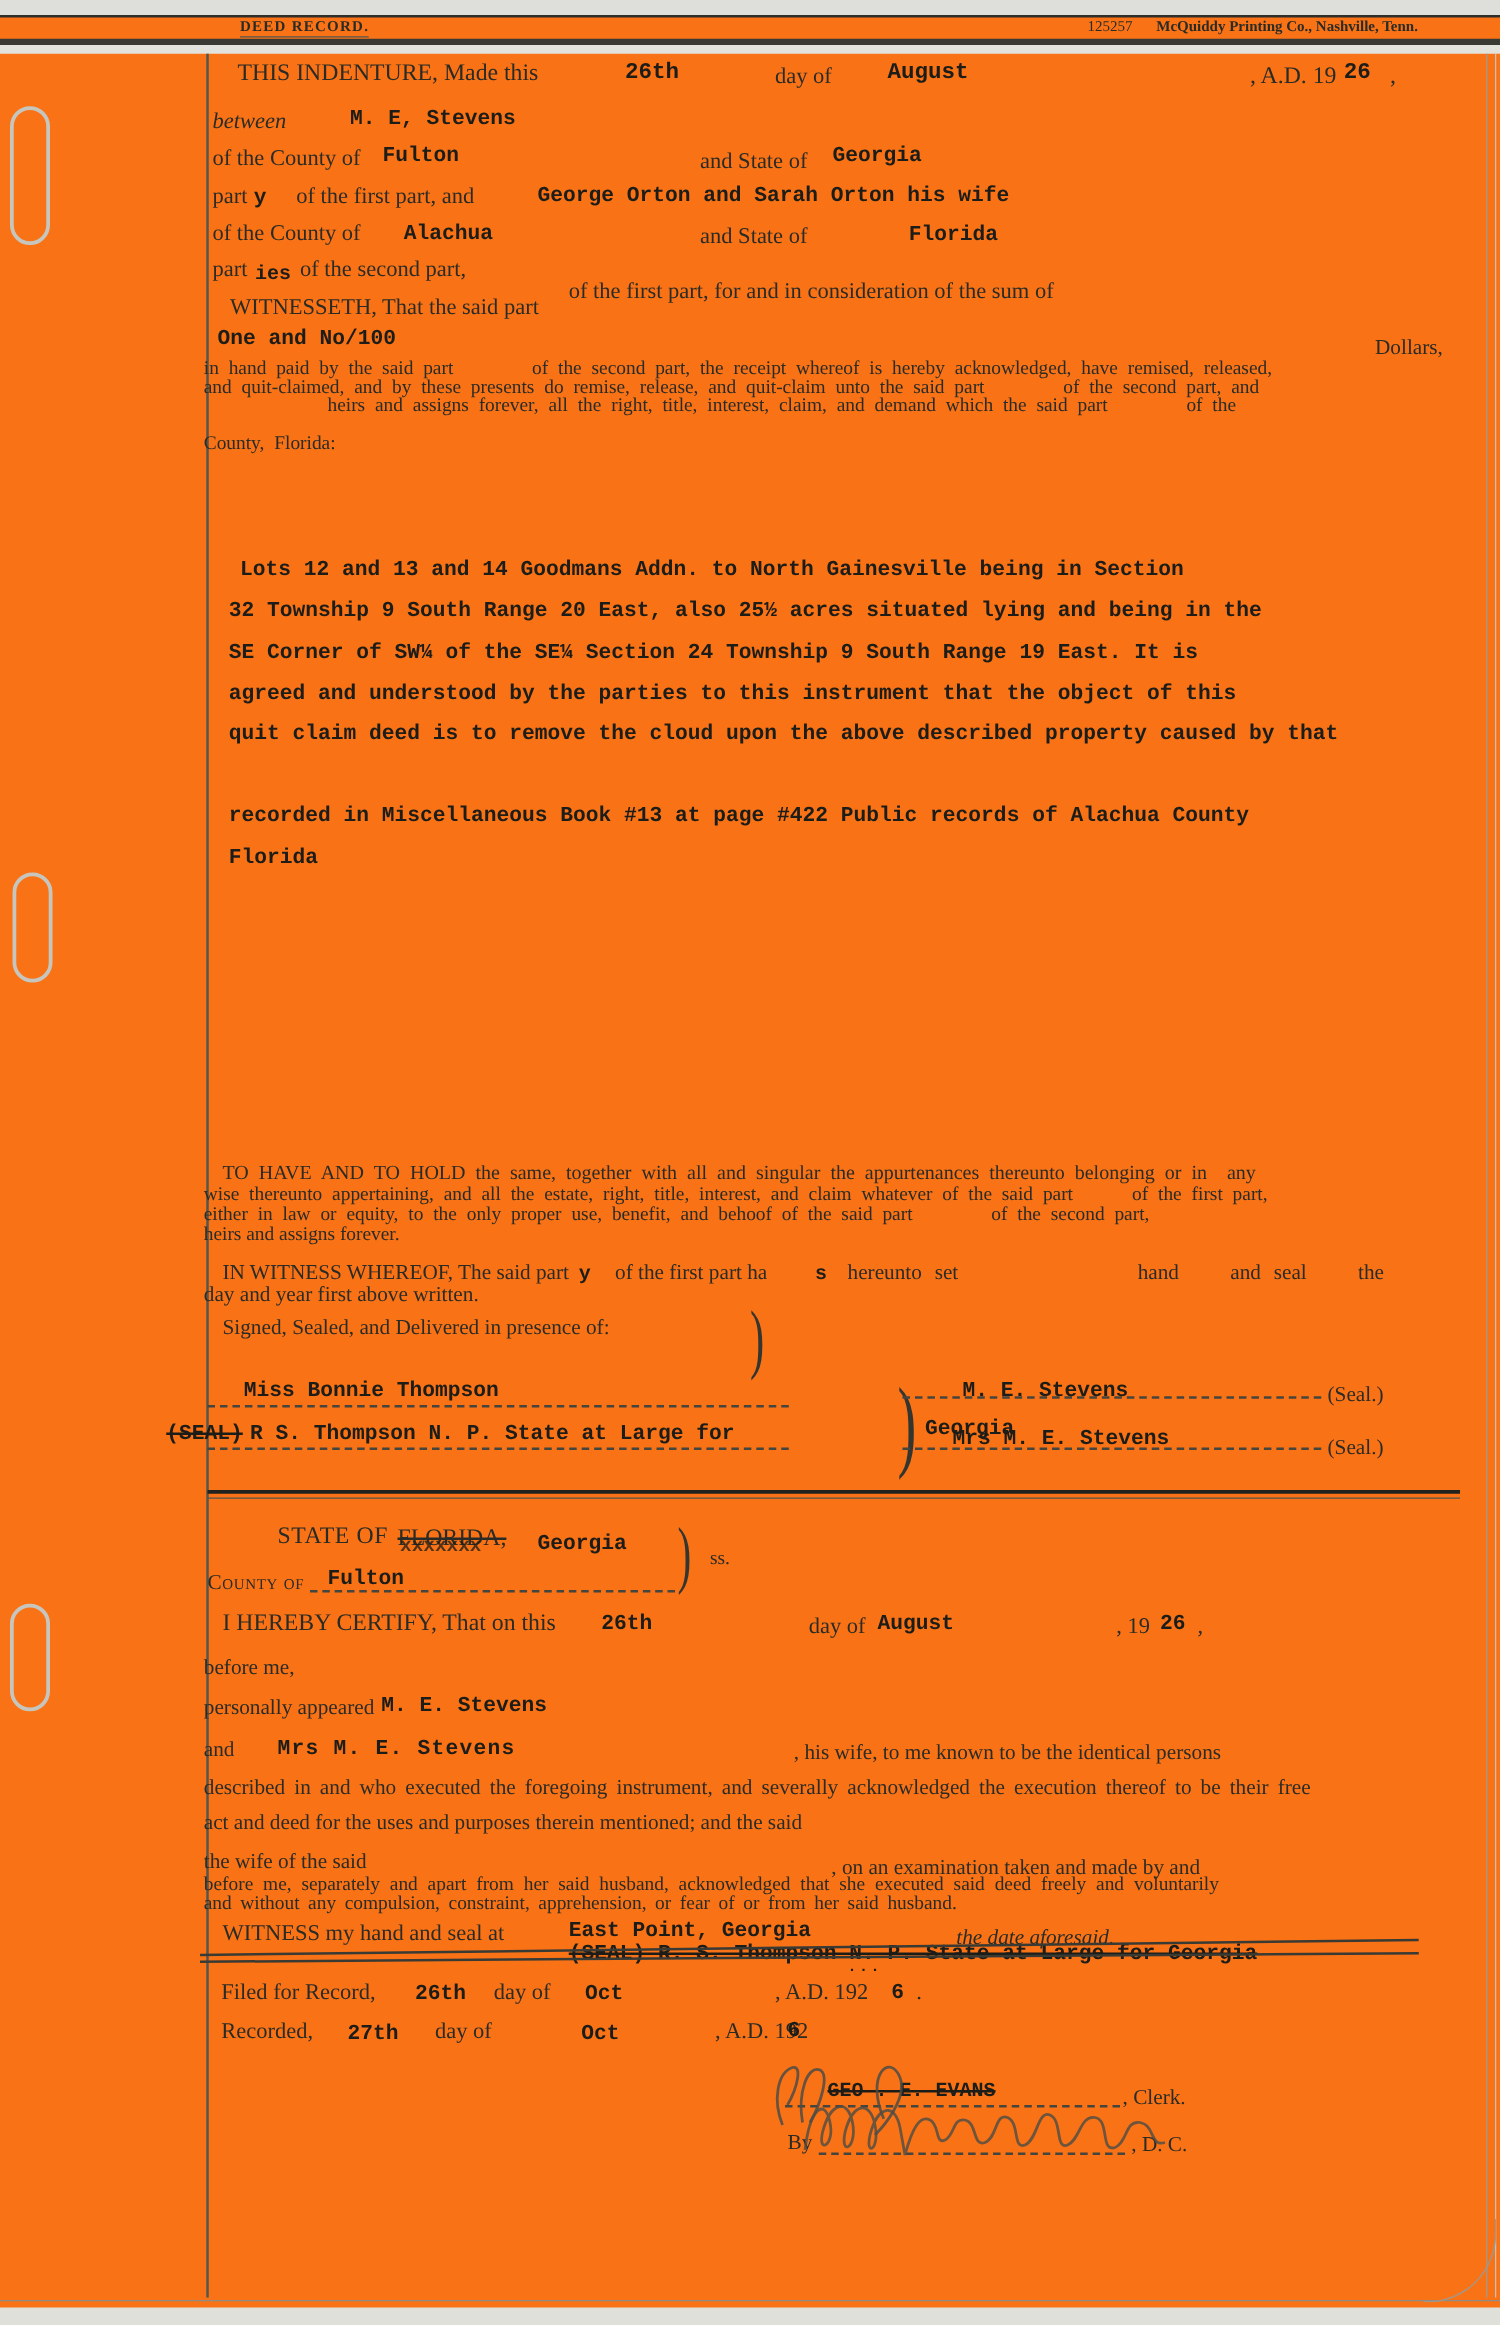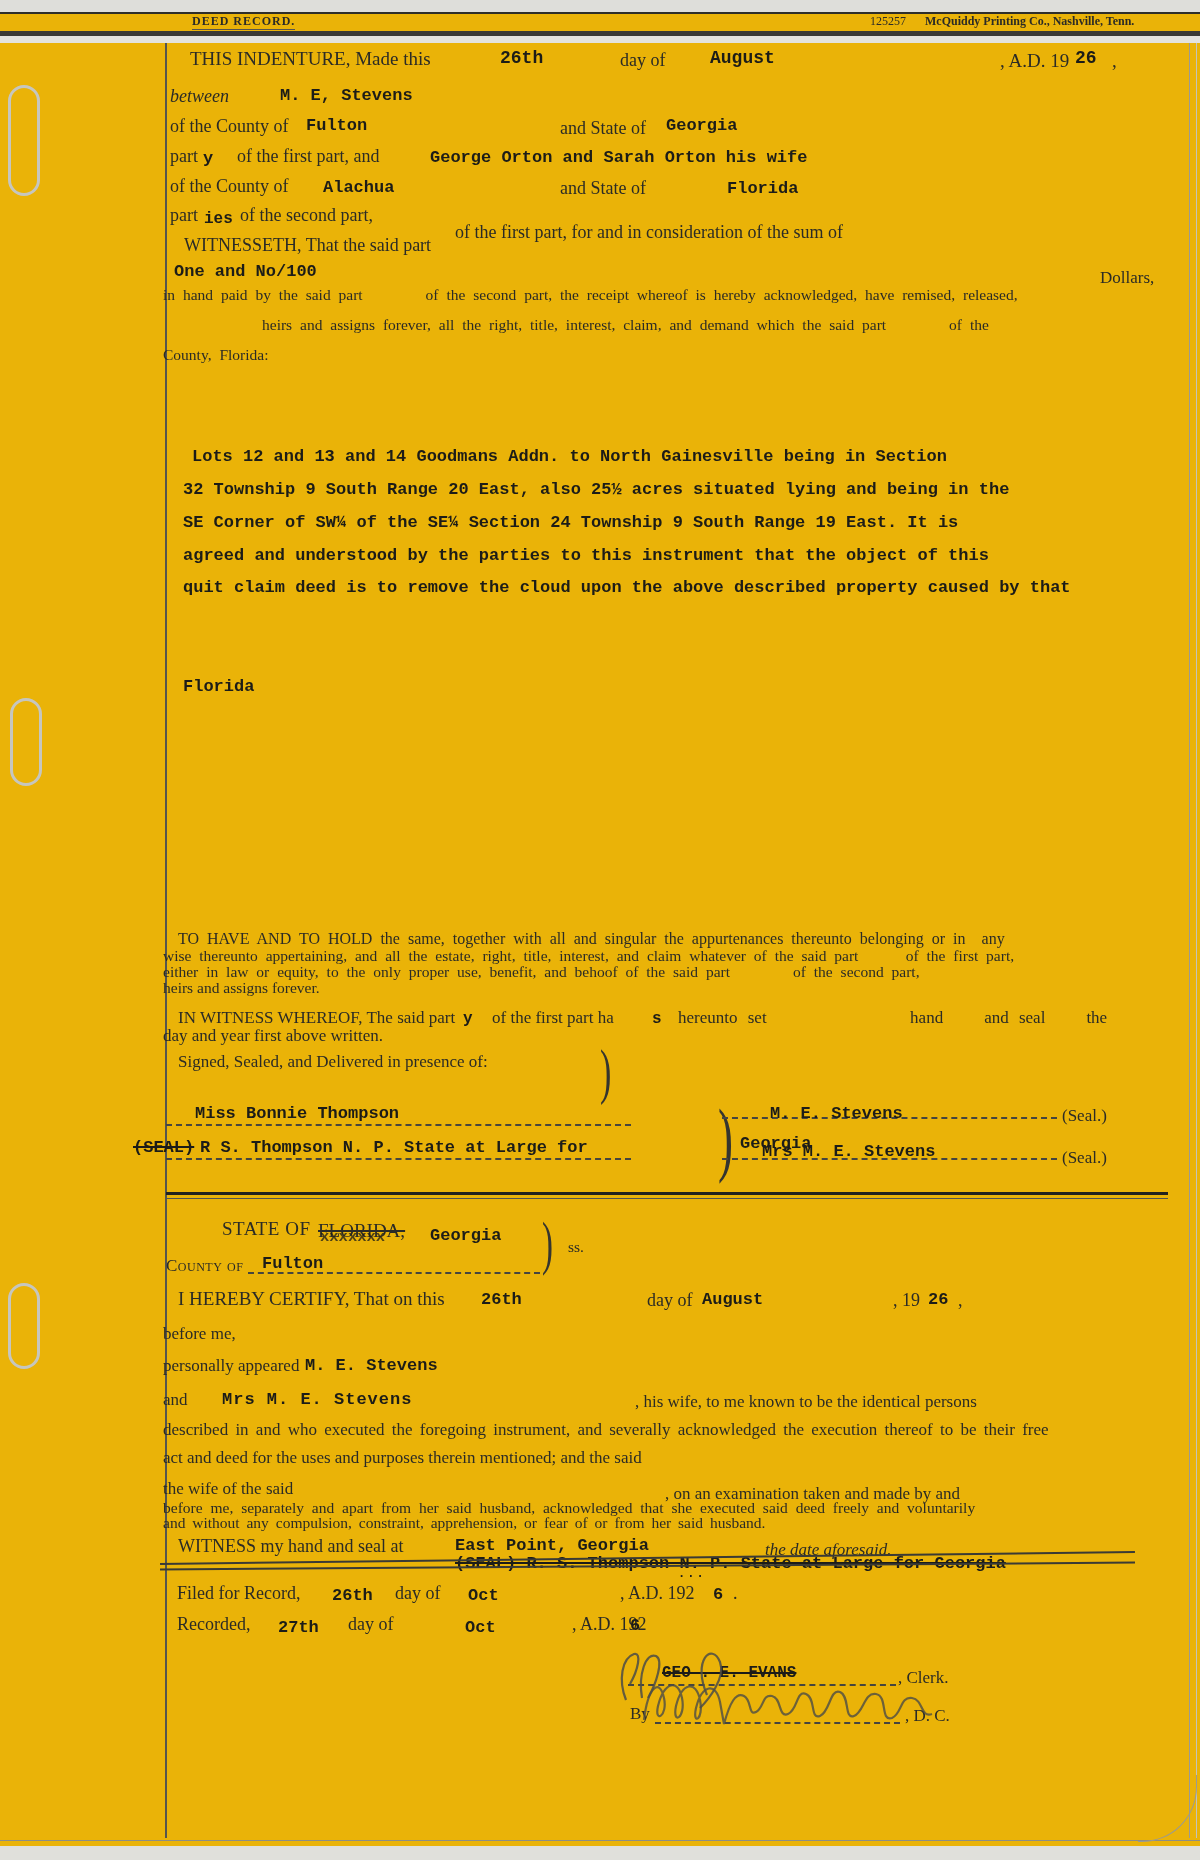--- a/index.html
+++ b/index.html
@@ -1,17 +1,17 @@
 <!DOCTYPE html>
 <html><head>
 <meta charset="utf-8">
 <style>
   html,body{margin:0;padding:0;}
   body{width:1200px;height:1860px;background:#e8e8e4;}
-  .page{position:relative;width:1200px;height:1860px;background:#eab308;overflow:hidden;
+  .page{position:relative;width:1200px;height:1860px;background:#f97316;overflow:hidden;
         font-family:"Liberation Serif",serif;color:#2b2b26;}
   .t{position:absolute;white-space:pre;line-height:1.15;}
   .serif{font-family:"Liberation Serif",serif;}
   .mono{font-family:"Liberation Mono","DejaVu Sans Mono",monospace;font-weight:bold;color:#1c1c18;}
   .s12{font-size:12px}.s15{font-size:15.5px}.s16{font-size:16px}.s17{font-size:17px}
   .s18{font-size:18px}.s19{font-size:19px}
   .ws3{word-spacing:3px}.ws4{word-spacing:4px}.ws6{word-spacing:6px}
   .dash{position:absolute;height:0;border-bottom:2px dashed #45453f;}
   .rule{position:absolute;background:#2e2e2a;}
   .strike{text-decoration:line-through;text-decoration-thickness:2px;}
@@ -70,28 +70,30 @@
 
   <div class="t serif s18" style="left:170px;top:205px;">part</div>
   <div class="t mono s16" style="left:204px;top:210px;">ies</div>
   <div class="t serif s18" style="left:240px;top:205px;">of the second part,</div>
 
   <div class="t serif s18" style="left:184px;top:235px;">WITNESSETH, That the said part</div>
   <div class="t serif s18" style="left:455px;top:222px;text-align:right;">of the first part, for and in consideration of the sum of</div>
   <div class="t mono s17" style="left:174px;top:262px;">One and No/100</div>
   <div class="t serif s17" style="left:1100px;top:268px;">Dollars,</div>
   <div class="t serif s15 ws4" style="left:163px;top:286px;">in hand paid by the said part        of the second part, the receipt whereof is hereby acknowledged, have remised, released,</div>
+  <div class="t serif s15 ws4" style="left:163px;top:301px;">and quit-claimed, and by these presents do remise, release, and quit-claim unto the said part        of the second part, and</div>
   <div class="t serif s15 ws4" style="left:262px;top:316px;">heirs and assigns forever, all the right, title, interest, claim, and demand which the said part        of the</div>
   <div class="t serif s15 ws4" style="left:163px;top:346px;">County, Florida:</div>
 
   <div class="t mono s17" style="left:192px;top:447px;">Lots 12 and 13 and 14 Goodmans Addn. to North Gainesville being in Section</div>
   <div class="t mono s17" style="left:183px;top:480px;">32 Township 9 South Range 20 East, also 25½ acres situated lying and being in the</div>
   <div class="t mono s17" style="left:183px;top:513px;">SE Corner of SW¼ of the SE¼ Section 24 Township 9 South Range 19 East. It is</div>
   <div class="t mono s17" style="left:183px;top:546px;">agreed and understood by the parties to this instrument that the object of this</div>
   <div class="t mono s17" style="left:183px;top:578px;">quit claim deed is to remove the cloud upon the above described property caused by that</div>
+  <div class="t mono s17" style="left:183px;top:644px;">recorded in Miscellaneous Book #13 at page #422 Public records of Alachua County</div>
   <div class="t mono s17" style="left:183px;top:677px;">Florida</div>
 
   <div class="t serif s15 ws4" style="left:178px;top:930px;font-size:16px;">TO HAVE AND TO HOLD the same, together with all and singular the appurtenances thereunto belonging or in  any</div>
   <div class="t serif s15 ws4" style="left:163px;top:947px;">wise thereunto appertaining, and all the estate, right, title, interest, and claim whatever of the said part      of the first part,</div>
   <div class="t serif s15 ws4" style="left:163px;top:963px;">either in law or equity, to the only proper use, benefit, and behoof of the said part        of the second part,</div>
   <div class="t serif s15" style="left:163px;top:979px;">heirs and assigns forever.</div>
 
   <div class="t serif s17" style="left:178px;top:1008px;">IN WITNESS WHEREOF, The said part</div>
   <div class="t mono s16" style="left:463px;top:1010px;">y</div>
   <div class="t serif s17" style="left:492px;top:1008px;">of the first part ha</div>

